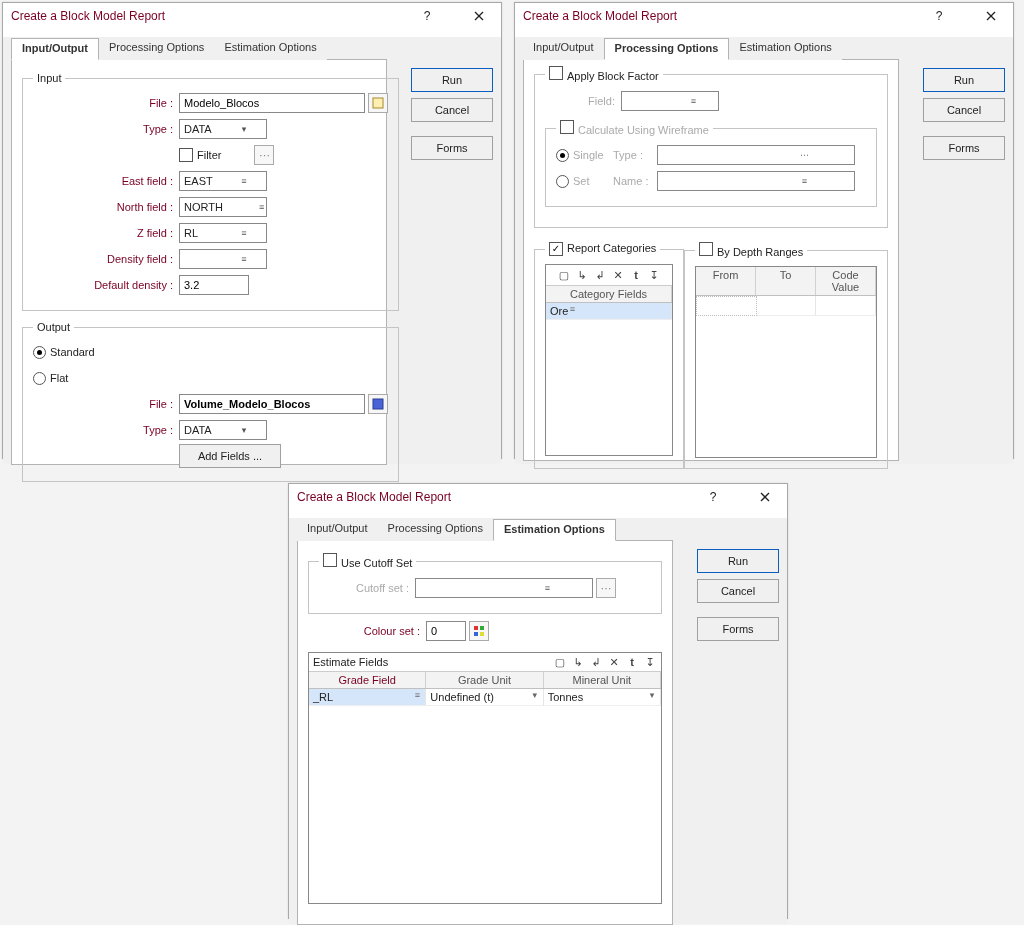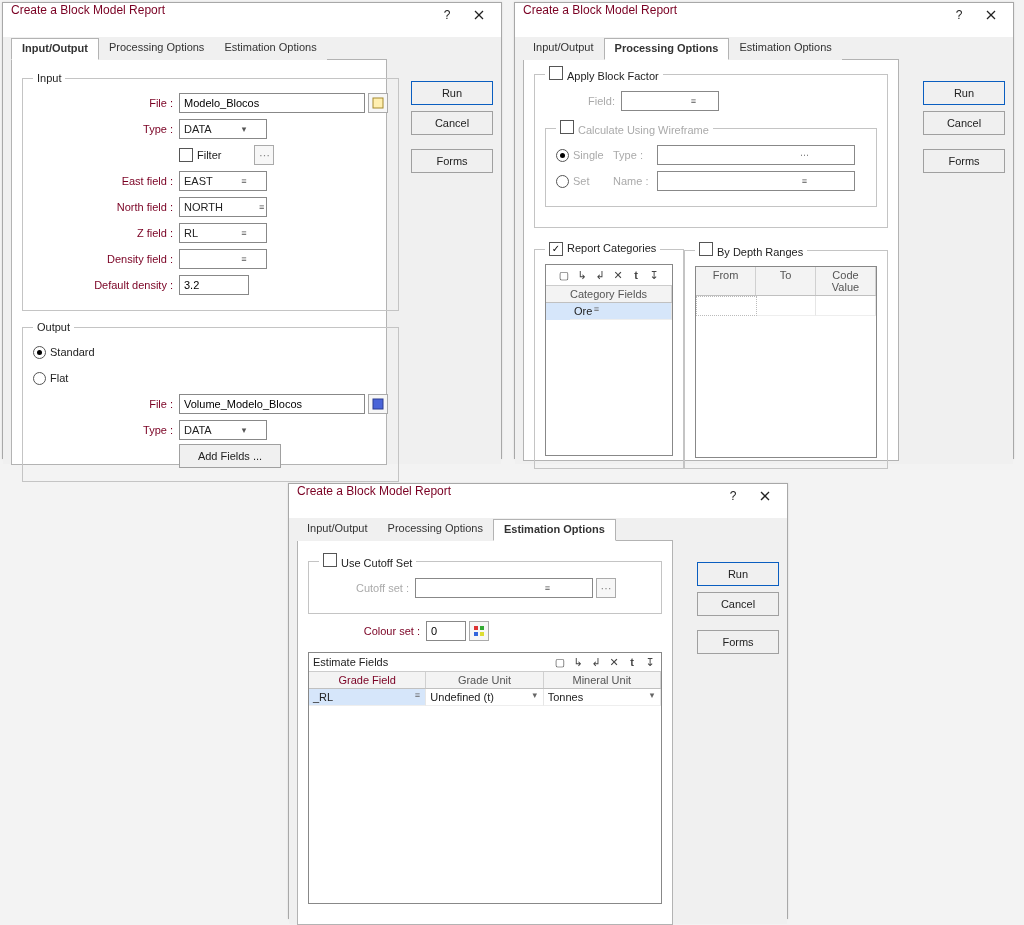--- a/index.html
+++ b/index.html
@@ -14,23 +14,24 @@
   }
   .dialog {
     position: absolute;
     background: #fff;
     border: 1px solid #a8a8a8;
     box-shadow: 0 0 2px rgba(0,0,0,0.1);
   }
   .titlebar {
     height: 26px;
     display: flex;
-    align-items: flex-start;
+    align-items: center;
     padding: 0 6px 0 8px;
     color: #7a0023;
+    gap: 20px;
   }
   .titlebar .title { flex: 1; font-size: 12px; }
   .titlebar .help, .titlebar .close {
     width: 32px;
     height: 24px;
     display: flex;
     justify-content: center;
     align-items: center;
     font-size: 12px;
     color: #222;
@@ -69,21 +70,21 @@
     border: 1px solid #b3b3b3;
     border-top: none;
     padding: 8px 10px;
     position: relative;
     min-height: 50px;
   }
   
   .btn-col {
     position: absolute;
     right: 10px;
-    top: 44px;
+    top: 31px;
     width: 80px;
   }
   .btn {
     height: 22px;
     width: 80px;
     background: #f0f0f0;
     border: 1px solid #a0a0a0;
     display: flex;
     justify-content: center;
     align-items: center;
@@ -260,21 +261,21 @@
           <div class="row">
             <span class="radio sel"></span>
             <span>Standard</span>
           </div>
           <div class="row">
             <span class="radio"></span>
             <span>Flat</span>
           </div>
           <div class="row">
             <span class="lbl">File :</span>
-            <input type="text" style="width: 176px;" value="Volume_Modelo_Blocos">
+            <input type="text" style="width: 176px; font-weight: bold;" value="Volume_Modelo_Blocos">
             <span class="mini-icon">
                 <svg class="file-icon" viewBox="0 0 12 12">
                   <rect x="1" y="1" width="10" height="10" fill="#4a64d8" stroke="#2c3c90"></rect>
                 </svg>
               </span>
           </div>
           <div class="row">
             <span class="lbl">Type :</span>
             <span class="combo" style="width:80px;">
               <span>DATA</span>
@@ -359,21 +360,21 @@
                 <span class="ticon">✕</span>
                 <span class="ticon">
                     <b>t</b>
                   </span>
                 <span class="ticon">↧</span>
               </div>
               <div class="grid-head">
                   <div class="col" style="flex:1;">Category Fields</div>
                 </div>
               <div class="grid-row" style="background:#d6e6fa;">
-                <div class="col" style="flex:1; display:flex; justify-content:flex-start;margin-left:24px;">
+                <div class="col" style="flex:1; display:flex; justify-content:flex-start;">
                     <span>Ore</span>
                     <span class="menu-glyph">≡</span>
                   </div>
               </div>
             </div>
           </fieldset>
 
           <fieldset style="flex:1;">
             <legend><span class="chk"></span><span>By Depth Ranges</span></legend>
             <div class="grid disabled" style="height:190px;">

